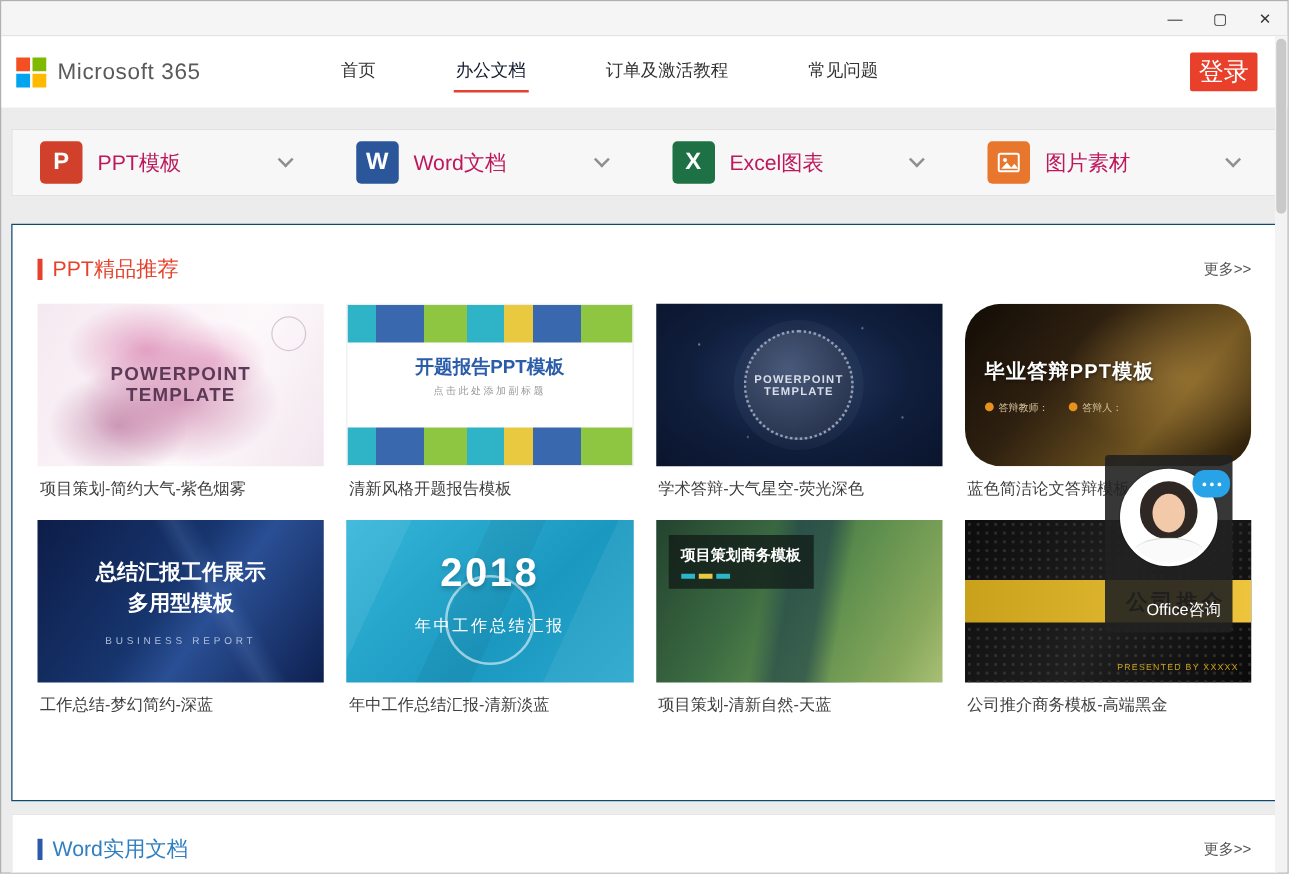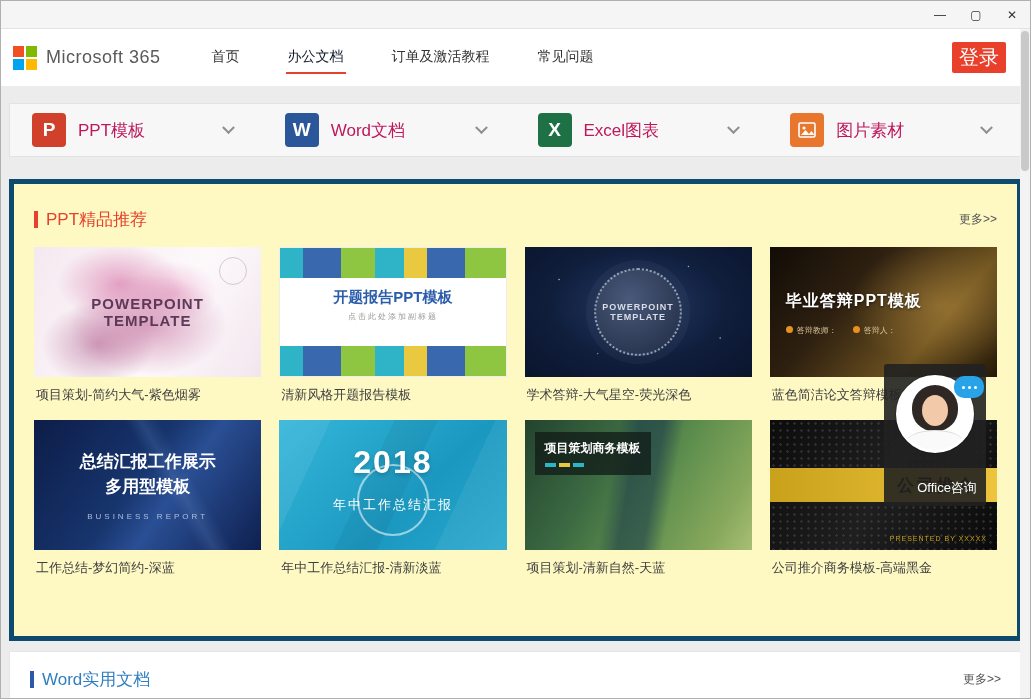--- a/index.html
+++ b/index.html
@@ -10,36 +10,36 @@
   .titlebar { height:28px; background:#f5f5f5; border-bottom:1px solid #e3e3e3; display:flex; justify-content:flex-end; }
   .win-btn { width:36px; display:flex; align-items:center; justify-content:center; font-size:12px; color:#333; cursor:pointer; }
 
   
   .site-header { height:57px; background:#ffffff; display:flex; align-items:center; padding:0 24px 0 12px; }
   .logo { display:flex; align-items:center; cursor:pointer; }
   .logo-grid { display:grid; grid-template-columns:11px 11px; grid-template-rows:11px 11px; gap:2px; margin-right:9px; }
   .logo-grid span { display:block; }
   .lg1{background:#f25022;} .lg2{background:#7fba00;} .lg3{background:#00a4ef;} .lg4{background:#ffb900;}
   .logo-text { font-size:18px; color:#5a5a5a; letter-spacing:.5px; }
-  .main-nav { display:flex; gap:44px; margin-left:49px; }
+  .main-nav { display:flex; gap:60px; margin-left:110px; }
   .nav-item { font-size:14px; color:#333; cursor:pointer; padding:6px 2px; }
   .nav-item.active { color:#0f172a; border-bottom:2px solid #e6412c; }
   .login-btn { margin-left:auto; width:54px; height:31px; border:none; color:#fff; font-size:20px; border-radius:2px; cursor:pointer; font-family:inherit; }
 
   .gap1 { height:17px; } .gap2 { height:22px; }
 
   
   .catbar { margin:0 8px; height:54px; background:#f7f7f7; border:1px solid #e2e2e2; display:flex; align-items:stretch; }
   .cat-item { flex:1; display:flex; align-items:center; padding:0 30px 0 22px; cursor:pointer; }
   .cat-icon { width:34px; height:34px; border-radius:4px; display:flex; align-items:center; justify-content:center; color:#fff; font-size:19px; font-weight:bold; }
   .cat-label { font-size:17px; color:#be185d; margin-left:12px; }
   .chev { width:9px; height:9px; border-right:2px solid #8f8f8f; border-bottom:2px solid #8f8f8f; transform:rotate(45deg) translate(-2px,-2px); margin-left:auto; }
 
   
-  .main-card { margin:0 8px; min-height:462px; background:#fef9c3; border:5px solid #0c4a6e; }
+  .main-card { margin:0 8px; min-height:462px; background:#ffffff; border:1px solid #0c4a6e; }
   .section-head { display:flex; align-items:center; padding:24px 20px 16px; }
   .accent-bar { width:4px; height:17px; margin-right:8px; }
   .bar-red { background:#e6412c; } .bar-blue { background:#2b5ba8; }
   .section-title { font-size:17px; }
   .title-red { color:#e6412c; } .title-blue { color:#2f7fc1; }
   .more-link { margin-left:auto; font-size:12px; color:#555; cursor:pointer; }
 
   .grid { display:grid; grid-template-columns:repeat(4,1fr); column-gap:18px; row-gap:16px; padding:0 20px; }
   .card { cursor:pointer; }
   .thumb { height:130px; position:relative; overflow:hidden; }
@@ -73,21 +73,21 @@
     radial-gradient(2px 2px at 32% 82%, rgba(255,255,255,.5), transparent 60%),
     radial-gradient(ellipse at 50% 45%, #223a66 0%, #101e3c 55%, #0a142c 100%); }
   .t2-circle { position:absolute; left:50%; top:50%; transform:translate(-50%,-50%); width:88px; height:88px; border-radius:50%;
     background:radial-gradient(circle at 40% 35%, #49597a, #2a3650 75%); border:2px dotted #8fa0b8;
     display:flex; align-items:center; justify-content:center; box-shadow:0 0 0 8px rgba(255,255,255,.04); }
   .t2-title { font-size:9px; font-weight:bold; color:#d8dde8; letter-spacing:1px; text-align:center; white-space:pre-line; }
 
   
   .thumb-3 { background:
     radial-gradient(130px 90px at 75% 45%, rgba(220,170,80,.35), transparent 70%),
-    linear-gradient(130deg,#120c06,#2e2010 35%,#6e5320 70%,#241808 100%); }
+    linear-gradient(130deg,#120c06,#2e2010 35%,#6e5320 70%,#241808 100%); border-radius: 29px; }
   .t3-title { position:absolute; left:16px; top:44px; color:#fff; font-weight:bold; font-size:16px; letter-spacing:1px; text-shadow:0 1px 3px rgba(0,0,0,.6); }
   .t3-meta { position:absolute; left:16px; top:78px; font-size:8px; color:#d8c49a; display:flex; gap:16px; align-items:center; }
   .t3-meta .dot { width:7px; height:7px; border-radius:50%; background:#e8921e; margin-right:4px; display:inline-block; }
 
   
   .thumb-4 { background:
     linear-gradient(60deg, transparent 55%, rgba(120,160,220,.18) 60%, transparent 66%),
     linear-gradient(125deg,#0d1d48 0%,#17356e 45%,#2a4f94 60%,#0e2050 100%); }
   .t4-title { position:absolute; top:30px; width:100%; text-align:center; color:#fff; font-weight:bold; font-size:17px; line-height:1.45; white-space:pre-line; }
   .t4-sub { position:absolute; top:92px; width:100%; text-align:center; font-size:8px; letter-spacing:3px; color:#aebfdd; }

